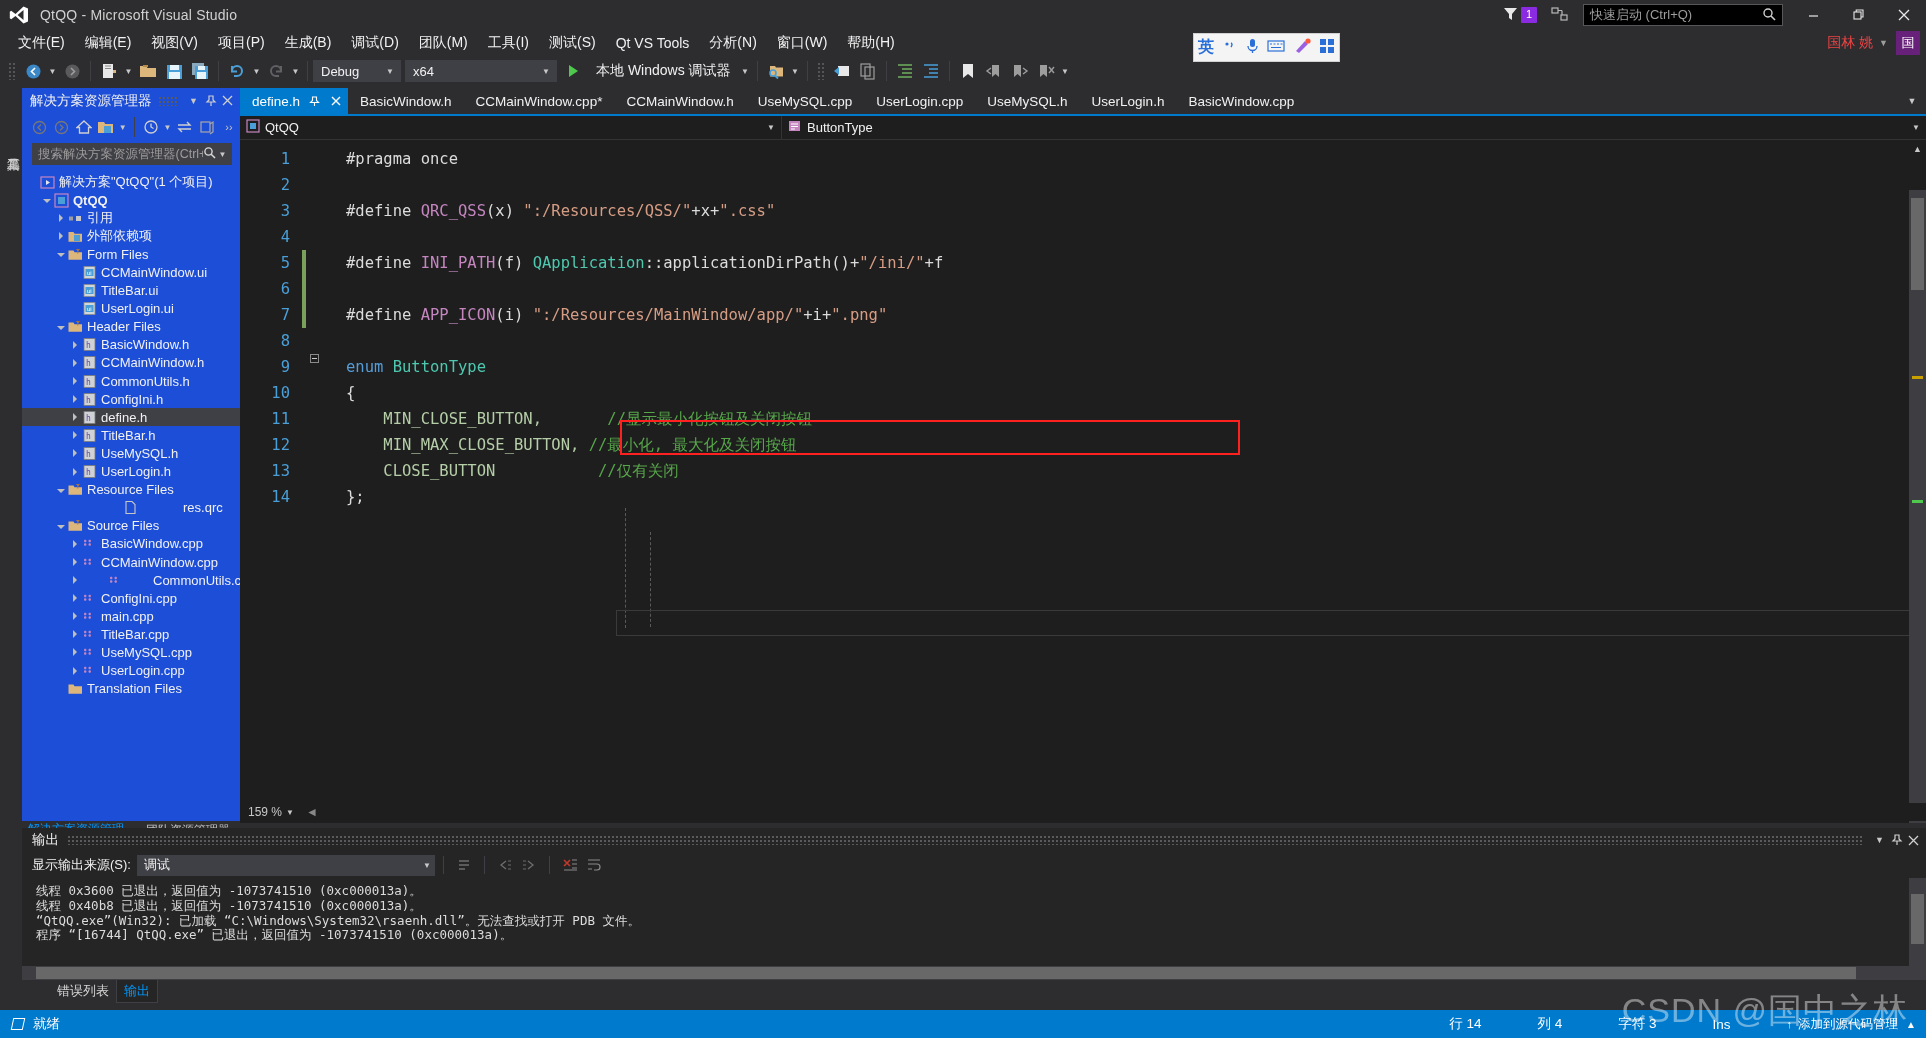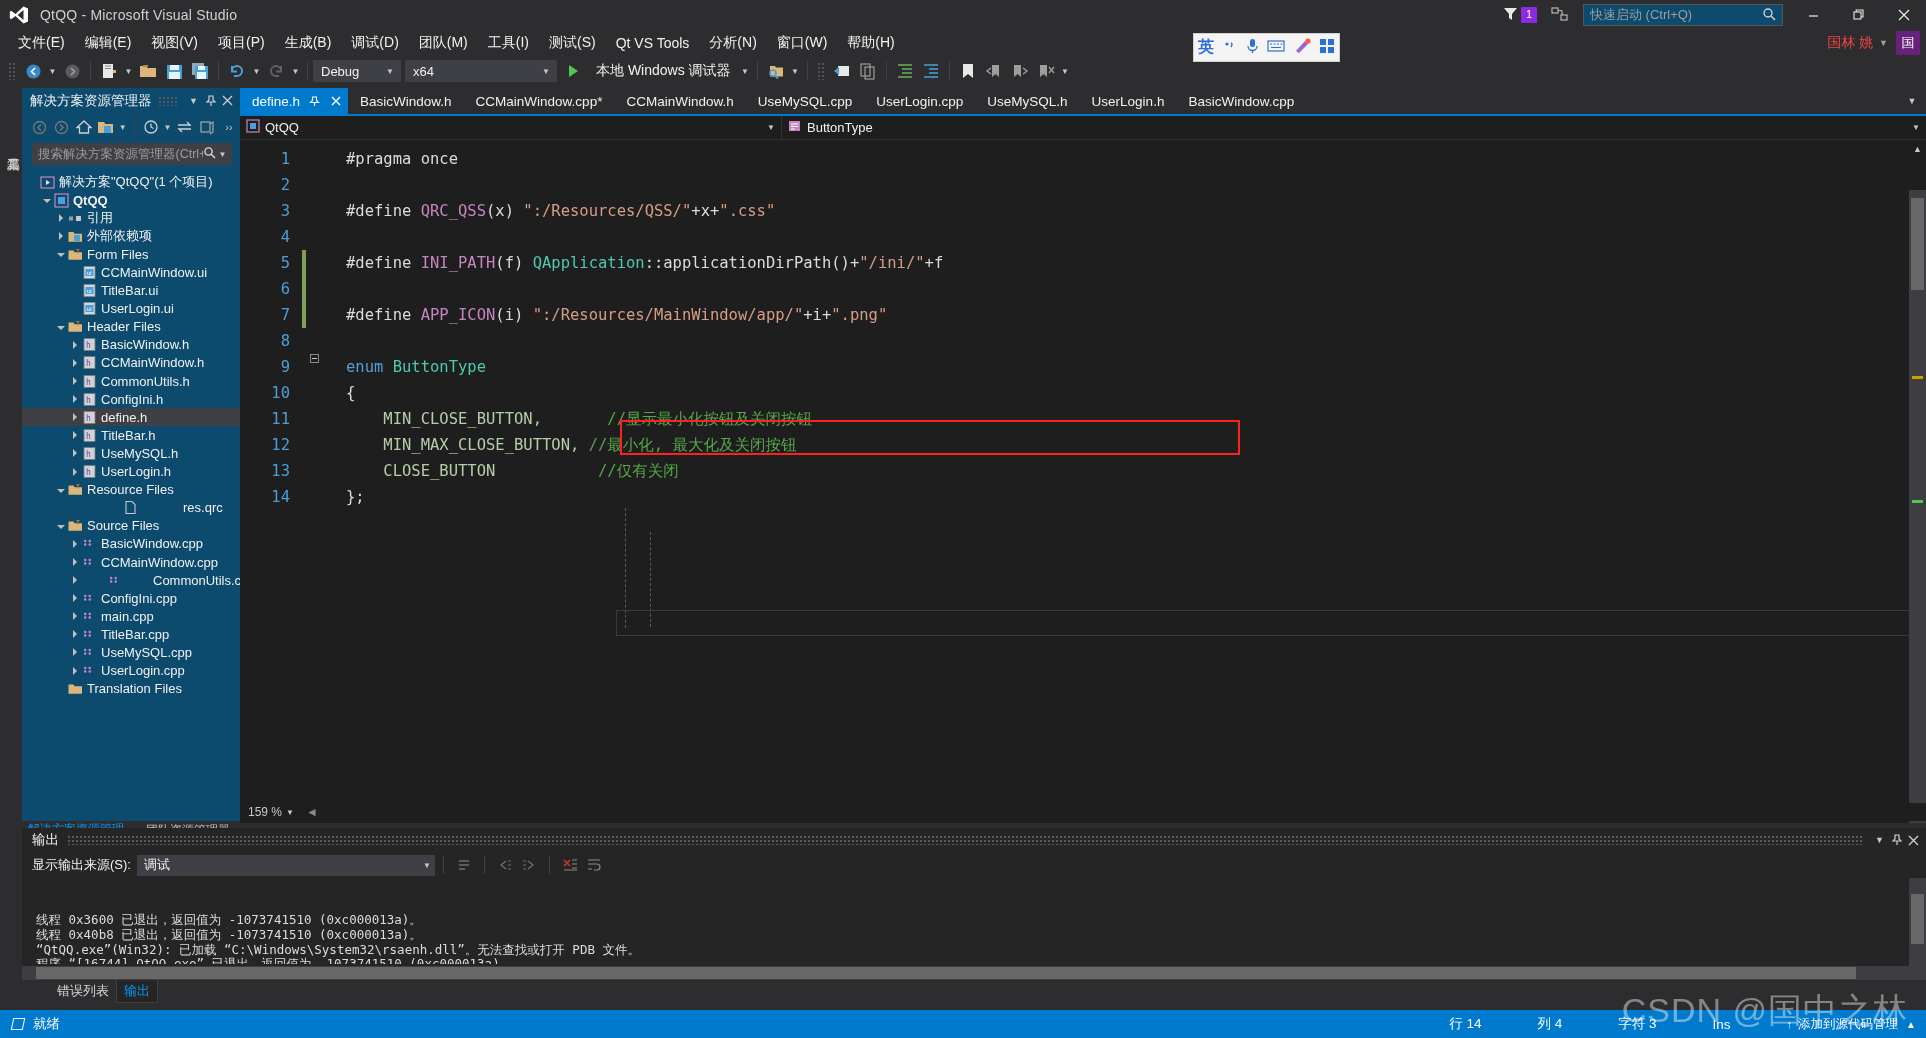--- a/index.html
+++ b/index.html
@@ -26,21 +26,21 @@
   }
   .title-text { font-size: 14px; color: #d0d0d0; letter-spacing: .2px; }
   .tb-right { position: absolute; right: 0; top: 0; height: 30px; display: flex; align-items: center; }
   .notif-wrap { display: flex; align-items: center; margin-right: 14px; }
   .notif-badge {
     background: #8a2be2; color: #fff; font-size: 11px; line-height: 15px;
     padding: 0 5px; margin-left: 2px; border-radius: 1px; height: 16px;
   }
   .feedback-ico { margin-right: 14px; opacity: .85; }
   .quicklaunch {
-    width: 200px; height: 22px; background: #0c4a6e; border: 1px solid #565659;
+    width: 200px; height: 22px; background: #000000; border: 1px solid #565659;
     display: flex; align-items: center; padding: 0 6px; color: #9d9d9d; font-size: 13px;
   }
   .quicklaunch span.ql-text { flex: 1; }
   .wincontrols { display: flex; align-items: center; margin-left: 8px; }
   .wc { width: 45px; height: 30px; display: flex; align-items: center; justify-content: center; color: #d0d0d0; }
 
   
   .menubar {
     position: absolute; left: 0; top: 30px; width: 1926px; height: 26px;
     background: #2d2d30; display: flex; align-items: center; padding-left: 8px;
@@ -87,21 +87,21 @@
   
   .vtab {
     position: absolute; left: 0; top: 90px; width: 22px; height: 110px;
     background: #2d2d30; color: #d0d0d0; font-size: 13px;
     writing-mode: vertical-rl; text-align: center; padding-top: 6px;
   }
 
   
   .solexp {
     position: absolute; left: 22px; top: 88px; width: 218px; height: 733px;
-    background: #0c4a6e; display: flex; flex-direction: column;
+    background: #1d4ed8; display: flex; flex-direction: column;
   }
   .se-header { height: 25px; display: flex; align-items: center; padding: 0 4px 0 8px; }
   .se-title { font-size: 13.5px; color: #f1f1f1; white-space: nowrap; }
   .se-dots { flex: 1; height: 10px; margin: 0 6px;
     background-image: radial-gradient(#5a5a5c 1px, transparent 1px); background-size: 4px 4px; }
   .se-hbtn { width: 17px; height: 20px; display: flex; align-items: center; justify-content: center; color: #c8c8c8; }
   .se-toolrow { height: 28px; display: flex; align-items: center; padding-left: 6px; }
   .se-tbtn { width: 25px; height: 22px; display: flex; align-items: center; justify-content: center; }
   .se-search {
     margin: 2px 8px 4px 10px; height: 22px; background: #3f3f46; border: 1px solid #3f3f46;
@@ -212,21 +212,21 @@
   .out-lbl { font-size: 13px; color: #f1f1f1; margin-right: 6px; }
   .out-combo { width: 298px; height: 21px; background: #3f3f46; border: 1px solid #3f3f46;
     display: flex; align-items: center; padding: 0 3px 0 6px; font-size: 13px; }
   .out-combo .ocv { flex: 1; }
   .out-combo .occ { color: #c8c8c8; font-size: 8px; }
   .out-tsep { width: 1px; height: 18px; background: #3f3f46; margin: 0 8px; }
   .out-tb { width: 24px; height: 22px; display: flex; align-items: center; justify-content: center; }
   .out-body {
     position: absolute; left: 0; top: 50px; right: 0; bottom: 16px;
     font-family: "DejaVu Sans Mono", monospace; font-size: 12.5px; line-height: 14.8px;
-    color: #dcdcdc; padding: 6px 0 0 14px; white-space: pre; overflow: hidden; margin-top: 29px;
+    color: #dcdcdc; padding: 6px 0 0 14px; white-space: pre; overflow: hidden;
   }
   .out-hscroll { position: absolute; left: 0; bottom: 0; right: 17px; height: 14px; background: #3e3e42; }
   .out-hscroll .t { position: absolute; left: 14px; top: 1px; width: 1820px; height: 12px; background: #686868; }
   .out-vscroll { position: absolute; right: 0; top: 50px; bottom: 0; width: 17px; background: #3e3e42; }
   .out-vscroll .t { position: absolute; left: 2px; top: 16px; width: 13px; height: 50px; background: #686868; }
 
   
   .dock-tabs {
     position: absolute; left: 22px; top: 980px; width: 1904px; height: 22px;
     background: #2d2d30; display: flex; align-items: center; font-size: 13px; padding-left: 28px;

